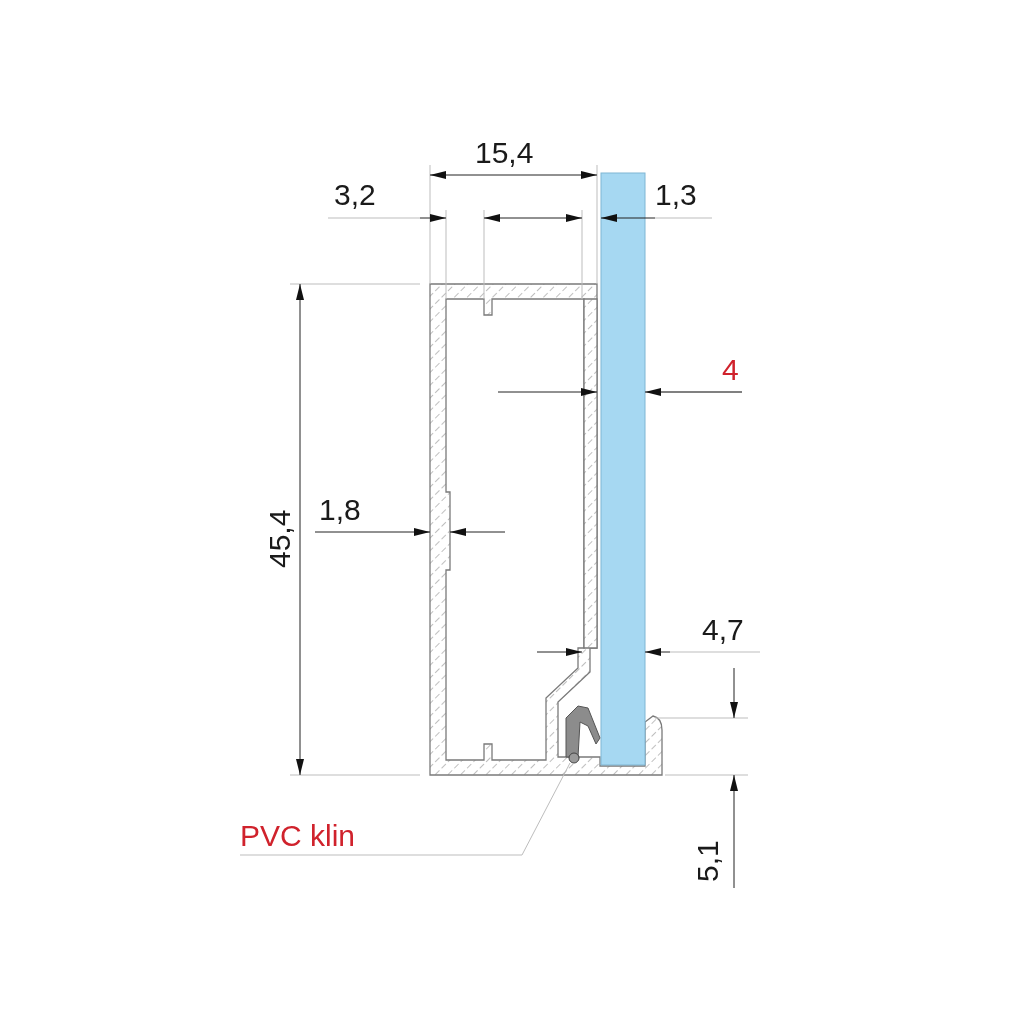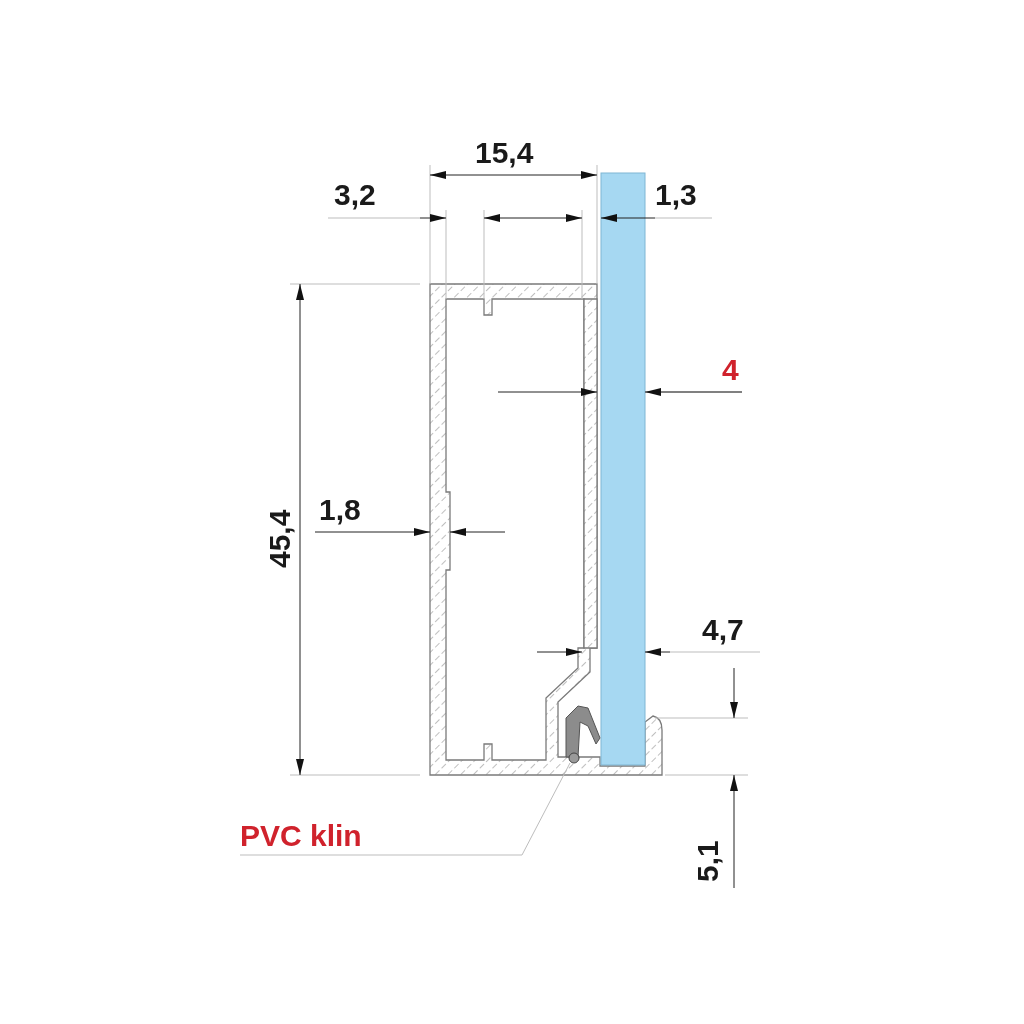--- a/index.html
+++ b/index.html
@@ -1,17 +1,17 @@
 <!DOCTYPE html>
 <html><head>
 <meta charset="utf-8">
 <style>
   html, body { margin: 0; padding: 0; background: #ffffff; }
   body { width: 1024px; height: 1024px; overflow: hidden; }
-  #stage { position: relative; width: 1024px; height: 749px; font-weight: bold; }
+  #stage { position: relative; width: 1024px; height: 749px; }
   svg { position: absolute; left: 0; top: 0; }
   .dim-text { font-family: "Liberation Sans", sans-serif; font-size: 30px; fill: #1a1a1a; }
   .red-text { font-family: "Liberation Sans", sans-serif; font-size: 30px; fill: #d0222c; }
 </style>
 </head>
 <body>
 
 <div id="stage">
 <svg width="1024" height="1024" viewBox="0 0 1024 1024">
   <defs>

